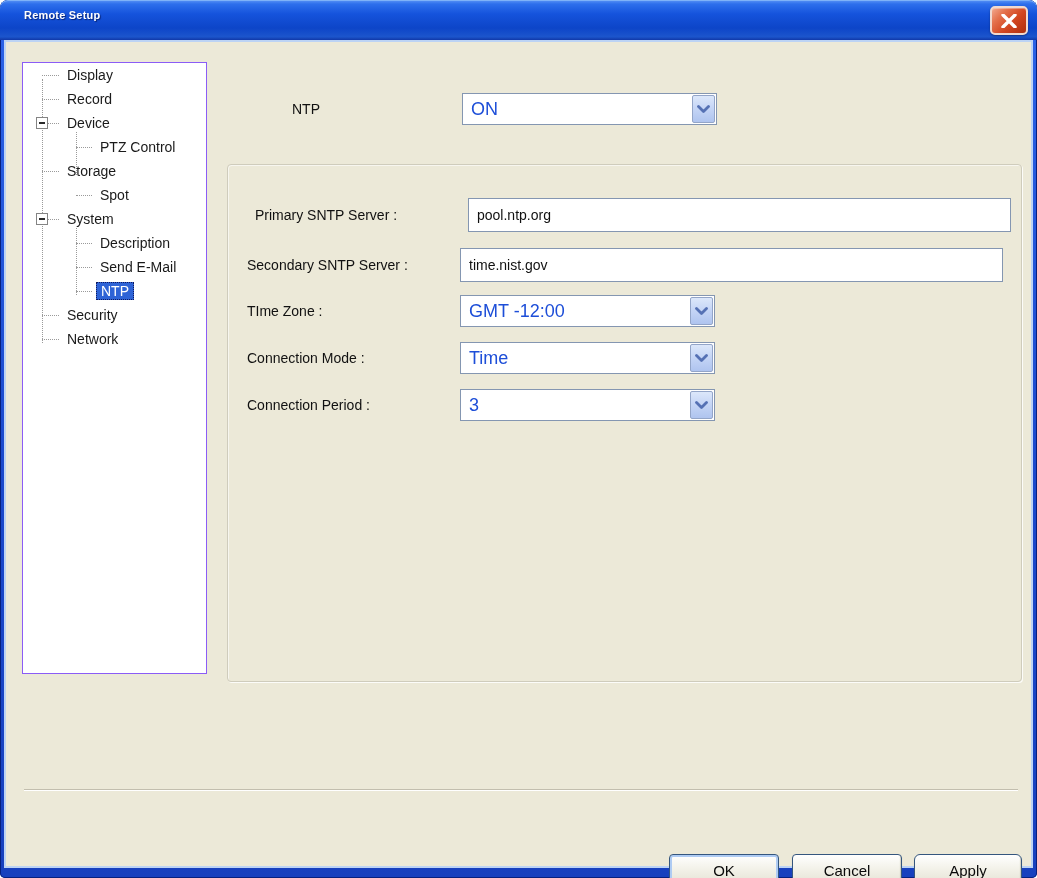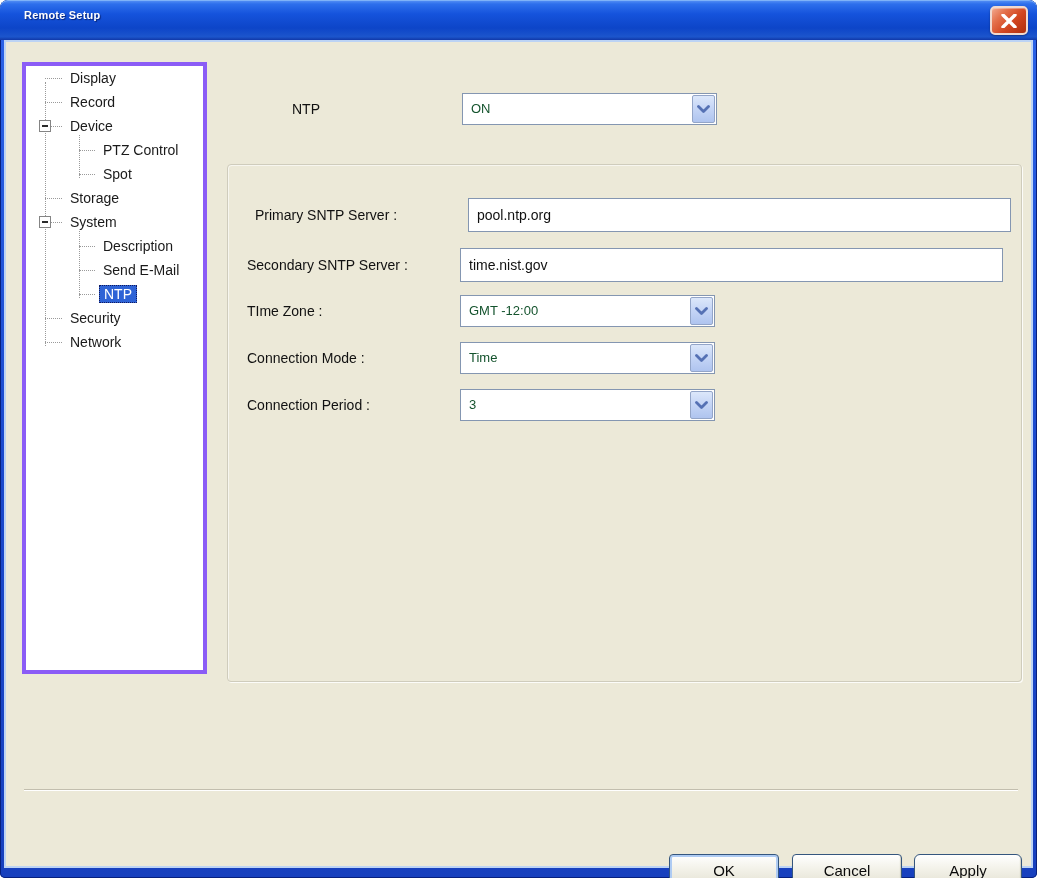--- a/index.html
+++ b/index.html
@@ -37,21 +37,21 @@
   .client {
     position:absolute; left:4px; right:4px; top:40px; bottom:10px;
     background:#ECE9D8;
     border:2px solid #BCD3F4;
   }
   
 
   
   .tree {
     position:absolute; left:16px; top:20px; width:185px; height:612px;
-    background:#fff; border:4px solid #8b5cf6;
+    background:#fff; border:1px solid #8b5cf6;
     font-size:14px; color:#1a1a1a;
   }
   .vline { position:absolute; width:0; border-left:1px dotted #9a9a9a; }
   .vline.root  { left:19px; top:16px;  height:264px; }
   .vline.dev   { left:53px; top:69px;  height:43px; }
   .vline.sys   { left:53px; top:165px; height:67px; }
   .trow { position:relative; height:24px; display:flex; align-items:center; cursor:pointer; }
   .trow:first-of-type { margin-top:4px; }
   .trow::before {
     content:""; position:absolute; top:12px; border-top:1px dotted #9a9a9a;
@@ -82,21 +82,21 @@
     position:absolute; height:34px; width:543px; left:454px;
     border:1px solid #8496B1; background:#fff;
     font-family:"Liberation Sans",sans-serif; font-size:14px; color:#111;
     padding:0 8px; outline:none;
   }
   .combo {
     position:absolute; height:32px; width:255px; left:454px;
     border:1px solid #8496B1; background:#fff; cursor:default;
   }
   .combo-text {
-    position:absolute; left:8px; top:0; line-height:30px; font-size:13px; color:#14532d;
+    position:absolute; left:8px; top:0; line-height:30px; font-size:18px; color:#1d4ed8;
   }
   .combo-btn {
     position:absolute; top:1px; right:1px; bottom:1px; width:23px;
     background:linear-gradient(180deg,#DCE7FA 0%, #C6D6F6 45%, #AFC4EF 100%);
     border:1px solid #93A5C8; border-radius:2px;
     display:flex; align-items:center; justify-content:center; cursor:pointer;
   }
 
   .groupbox {
     position:absolute; left:221px; top:122px; width:795px; height:518px;
@@ -161,25 +161,25 @@
       <div class="trow lvl1">
         <span class="tlabel">Record</span>
       </div>
       <div class="trow lvl1">
         <span class="expander"></span>
         <span class="tlabel">Device</span>
       </div>
       <div class="trow lvl2">
         <span class="tlabel">PTZ Control</span>
       </div>
+      <div class="trow lvl1">
+        <span class="tlabel">Storage</span>
+      </div>
       <div class="trow lvl2">
         <span class="tlabel">Spot</span>
-      </div>
-      <div class="trow lvl1">
-        <span class="tlabel">Storage</span>
       </div>
       <div class="trow lvl1">
         <span class="expander"></span>
         <span class="tlabel">System</span>
       </div>
       <div class="trow lvl2">
         <span class="tlabel">Description</span>
       </div>
       <div class="trow lvl2">
         <span class="tlabel">Send E-Mail</span>

